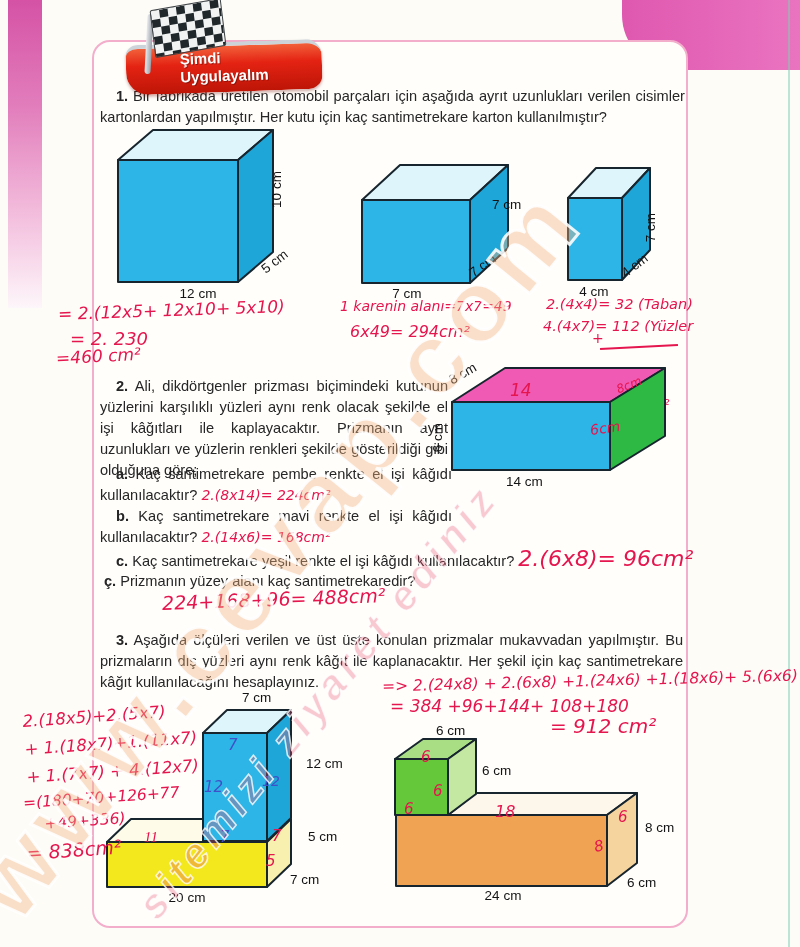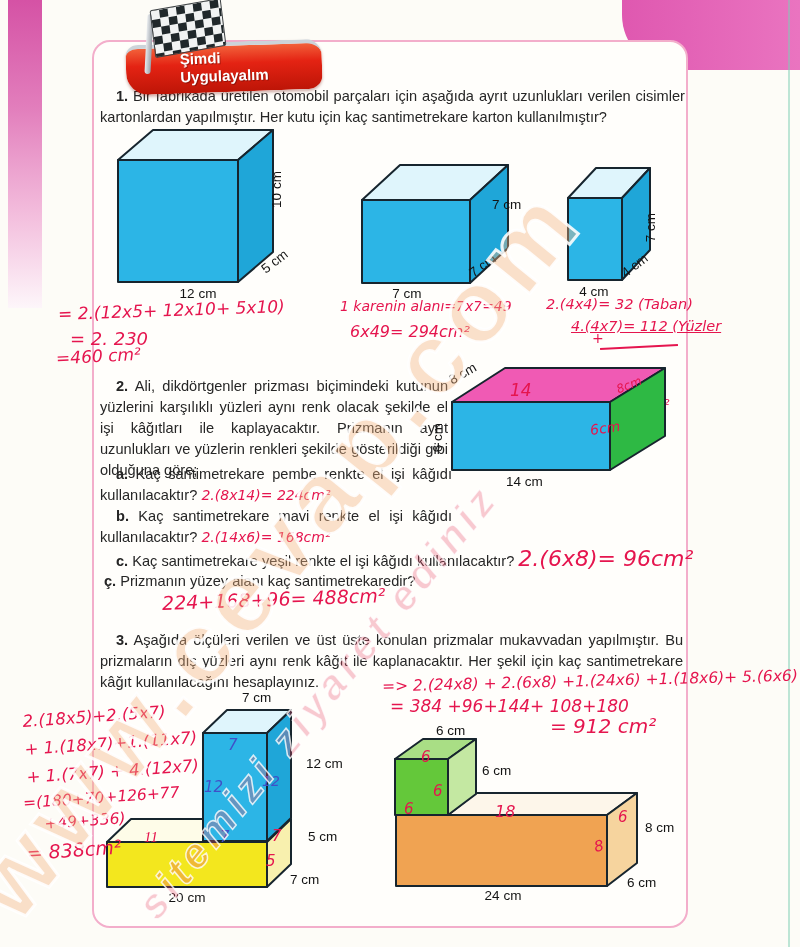--- a/index.html
+++ b/index.html
@@ -104,21 +104,21 @@
 <span class="lbl" style="left:566px;top:284px;width:56px;text-align:center;">4 cm</span>
 
 <span class="hw" style="left:58px;top:300px;font-size:17px;transform:rotate(-2deg);">= 2.(12x5+ 12x10+ 5x10)</span>
 <span class="hw" style="left:70px;top:328px;font-size:18px;">= 2. 230</span>
 <span class="hw" style="left:56px;top:346px;font-size:17px;transform:rotate(-3deg);">=460 cm²</span>
 
 <span class="hw" style="left:340px;top:298px;font-size:14px;">1 karenin alanı=7x7=49</span>
 <span class="hw" style="left:350px;top:322px;font-size:16px;">6x49= 294cm²</span>
 
 <span class="hw" style="left:546px;top:296px;font-size:14.5px;">2.(4x4)= 32 (Taban)</span>
-<span class="hw" style="left:571px;top:318px;font-size:14.5px;text-decoration:underline;">4.(4x7)= 112 (Yüzler</span>
+<span class="hw" style="left:543px;top:318px;font-size:14.5px;">4.(4x7)= 112 (Yüzler</span>
 <span class="hw" style="left:592px;top:330px;font-size:14px;">+</span>
 <div class="sumline" style="left:600px;top:346px;"></div>
 <span class="hw" style="left:612px;top:348px;font-size:15px;margin-top:48px;">144cm²</span>
 
 <div class="para" style="left:100px;top:376px;width:348px;">
   <span class="num">2.</span>
   <span>Ali, dikdörtgenler prizması biçimindeki kutunun yüzlerini karşılıklı yüzleri aynı renk olacak şekilde el işi kâğıtları ile kaplayacaktır. Prizmanın ayrıt uzunlukları ve yüzlerin renkleri şekilde gösterildiği gibi olduğuna göre;</span>
 </div>
 
 <svg style="left:425px;top:358px;" width="260" height="130" viewBox="0 0 260 130">

